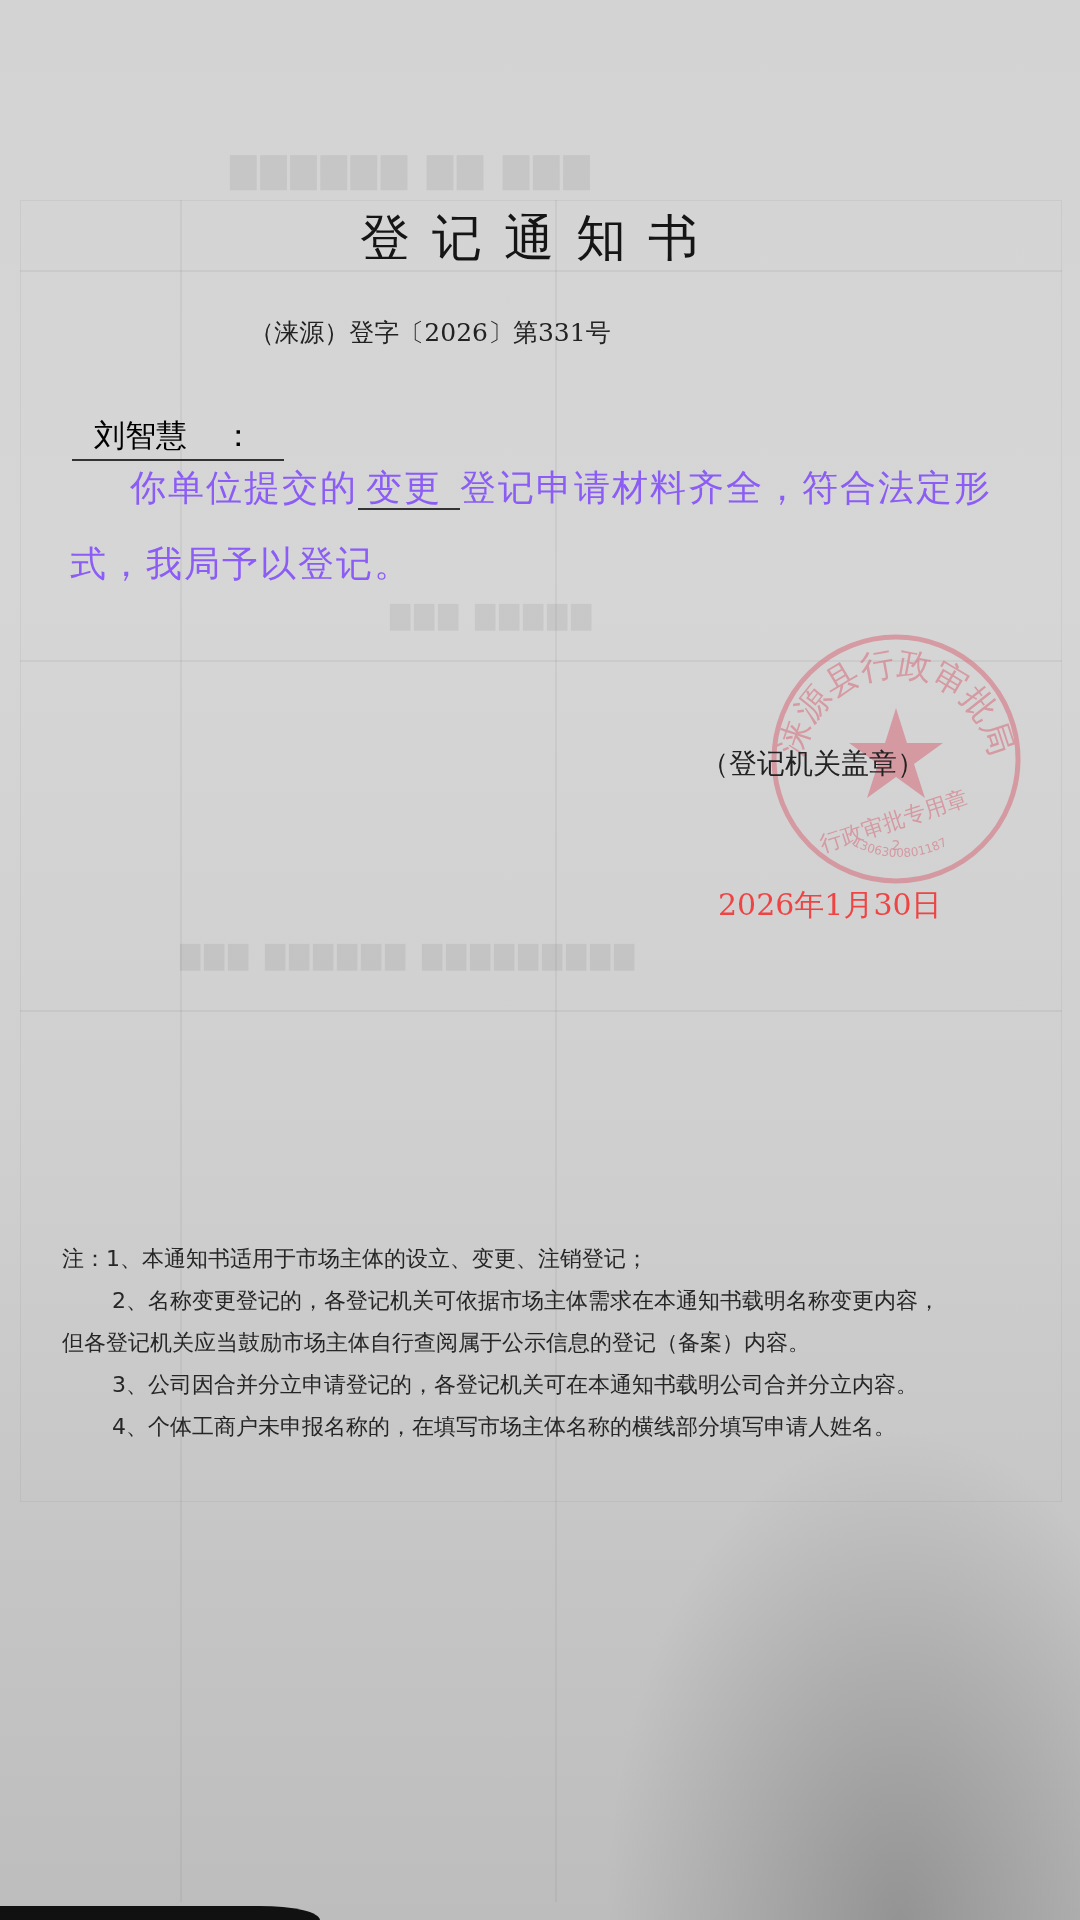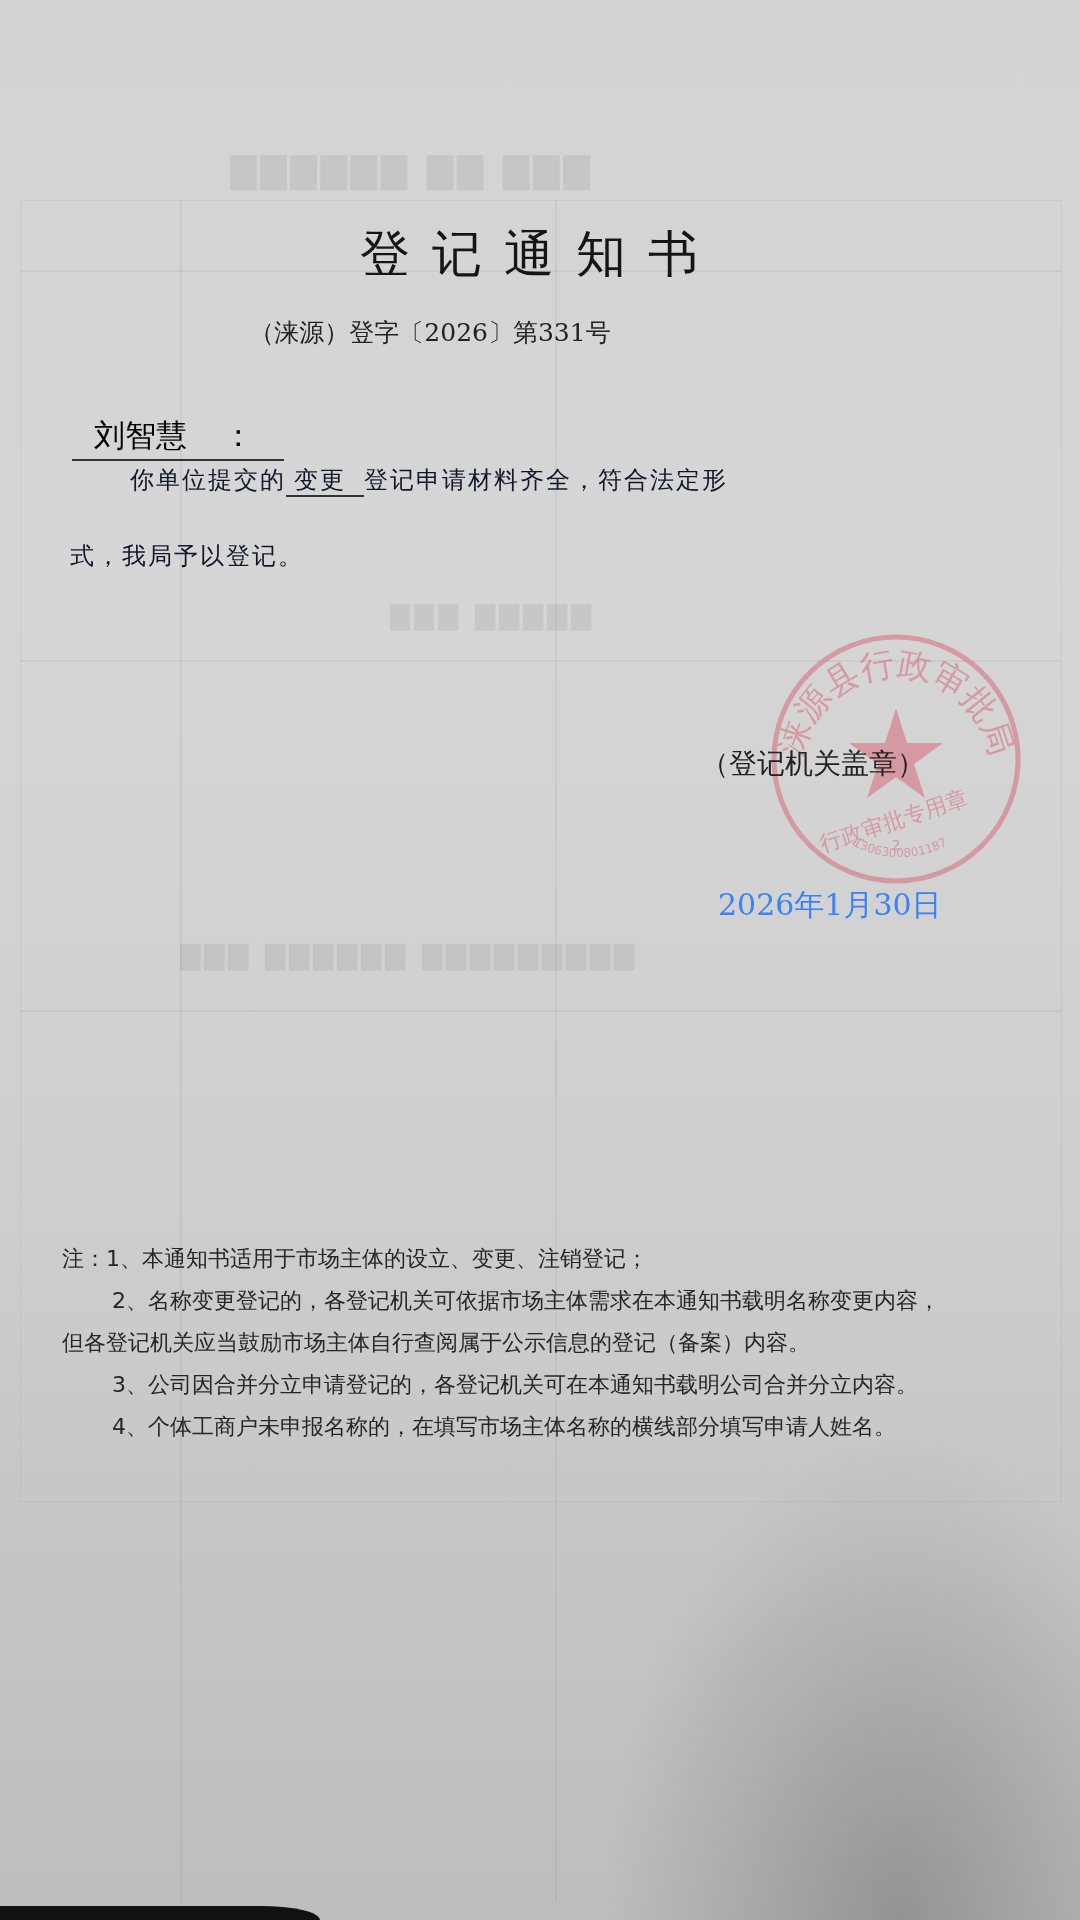--- a/index.html
+++ b/index.html
@@ -18,36 +18,36 @@
     position:absolute; left:0; bottom:0; width:320px; height:14px;
     background:#111; border-top-right-radius:60px 14px;
   }
   
   .ghost { position:absolute; border:1px solid rgba(120,120,120,0.10); }
   .ghost-text { position:absolute; color:rgba(80,80,80,0.10); font-size:34px; font-weight:bold; letter-spacing:4px; }
 
   .title {
     position:absolute; left:0; width:1080px; top:205px; text-align:center;
     font-family:"DejaVu Sans", "Liberation Sans", sans-serif;
-    font-size:50px; letter-spacing:22px; color:#151515;margin-top:16px;
+    font-size:50px; letter-spacing:22px; color:#151515;
   }
   .docno {
     position:absolute; left:0; width:860px; top:316px; text-align:center;
     font-size:25px; color:#222;
   }
   .addressee {
     position:absolute; left:72px; top:415px; font-size:31px;
     border-bottom:2px solid #333; padding:0 30px 2px 22px; color:#000000;
   }
   .body-line {
-    position:absolute; font-size:24px; color:#0f172a; letter-spacing:2px;font-family:Liberation Mono, monospace;
+    position:absolute; font-size:36px; color:#8b5cf6; letter-spacing:2px;
   }
   .uline { border-bottom:2px solid #333; padding:0 18px 0 8px; }
   .seal-label { position:absolute; left:701px; top:745px; font-size:28px; color:#222; }
-  .date { position:absolute; left:718px; top:885px; font-size:30px; color:#3b82f6; }
+  .date { position:absolute; left:718px; top:885px; font-size:30px; color:#ef4444; }
 
   .seal { position:absolute; left:765px; top:628px; width:262px; height:262px; opacity:0.55; }
 
   .notes { position:absolute; left:62px; top:1238px; width:960px; font-size:22px; line-height:42px; color:#262626;
            font-family:"DejaVu Sans", "Liberation Sans", sans-serif; }
   .notes .p1 { text-indent:0; }
   .notes .ind { padding-left:50px; }
 </style>
 </head>
 <body>

